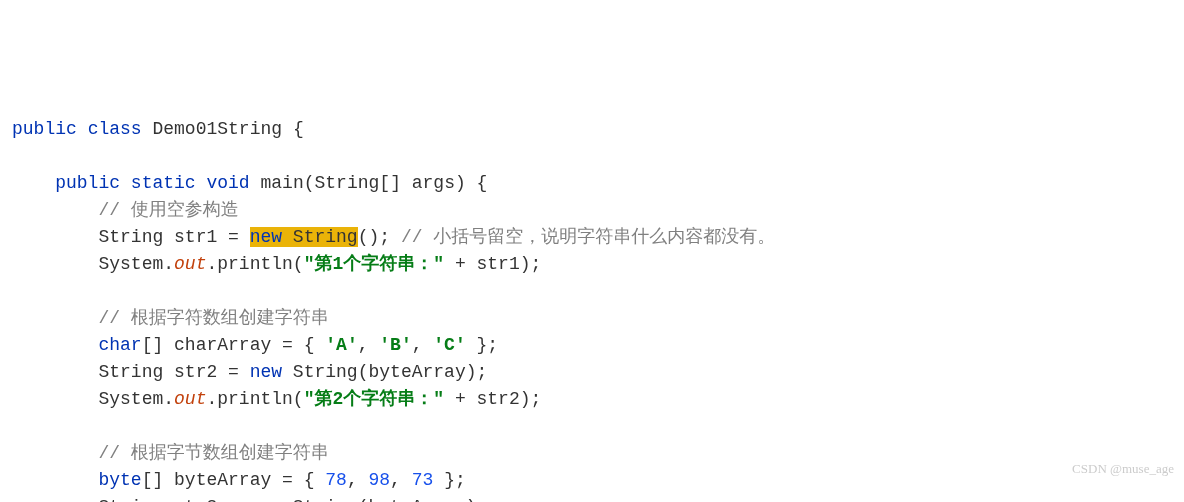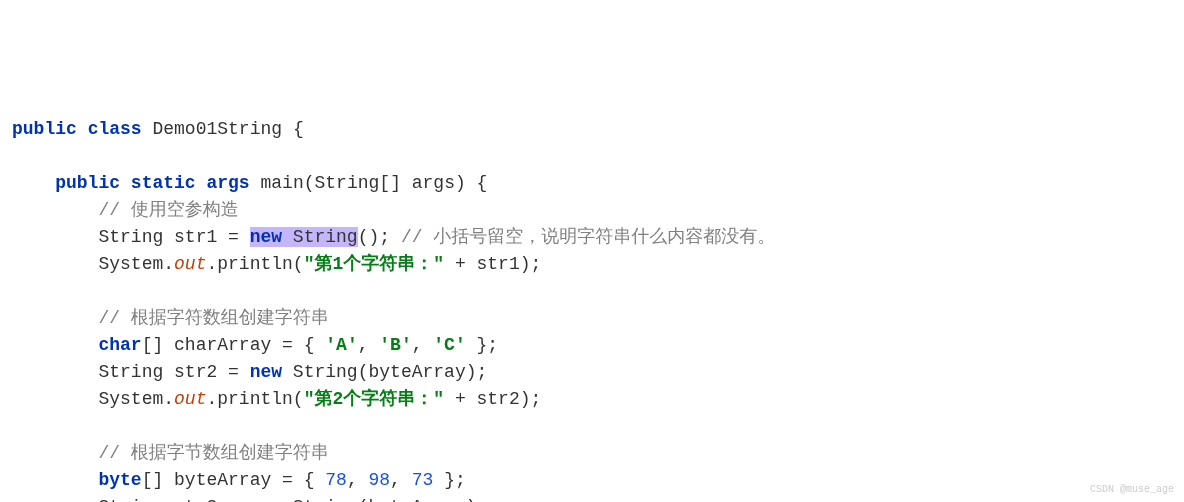--- a/index.html
+++ b/index.html
@@ -5,45 +5,45 @@
     body {
       margin: 0;
       padding: 8px 12px;
       font-family: Consolas, "Courier New", monospace;
       font-size: 18px;
       line-height: 1.5;
       background: #ffffff;
       color: #333333;
       white-space: pre;
     }
-    .kw { color: #0033b3; font-weight: bold; }
+    .kw { color: #0033b3; font-weight: normal; }
     .comment { color: #808080; }
     .str { color: #067d17; font-weight: bold; }
     .chr { color: #067d17; font-weight: bold; }
     .num { color: #1750eb; }
     .field { color: #c2410c; font-style: italic; }
-    .hl-new { background: #c4b5fd; }
+    .hl-new { background: #eab308; }
     .watermark {
       position: fixed;
       right: 10px;
-      bottom: 5px;
+      bottom: 24px;
       color: #cccccc;
-      font-family: Liberation Mono, monospace;
-      font-size: 10px;
+      font-family: Liberation Serif, serif;
+      font-size: 13px;
       font-style: normal;
     }
   </style>
 </head>
 <body>
 
 
 
 <div><span class="kw">public</span> <span class="kw">class</span> <span>Demo01String</span><span> {</span>
 
-    <span class="kw">public</span> <span class="kw">static</span> <span class="kw">args</span> <span>main</span><span>(String[] args) {</span>
+    <span class="kw">public</span> <span class="kw">static</span> <span class="kw">void</span> <span>main</span><span>(String[] args) {</span>
         <span class="comment">// 使用空参构造</span>
         <span>String str1 = </span><span class="hl-new"><span class="kw">new</span><span> String</span></span><span>(); </span><span class="comment">// 小括号留空，说明字符串什么内容都没有。</span>
         <span>System.</span><span class="field">out</span><span>.println(</span><span class="str">"第1个字符串："</span><span> + str1);</span>
 
         <span class="comment">// 根据字符数组创建字符串</span>
         <span class="kw">char</span><span>[] charArray = { </span><span class="chr">'A'</span><span>, </span><span class="chr">'B'</span><span>, </span><span class="chr">'C'</span><span> };</span>
         <span>String str2 = </span><span class="kw">new</span><span> String</span><span>(byteArray);</span>
         <span>System.</span><span class="field">out</span><span>.println(</span><span class="str">"第2个字符串："</span><span> + str2);</span>
 
         <span class="comment">// 根据字节数组创建字符串</span>

